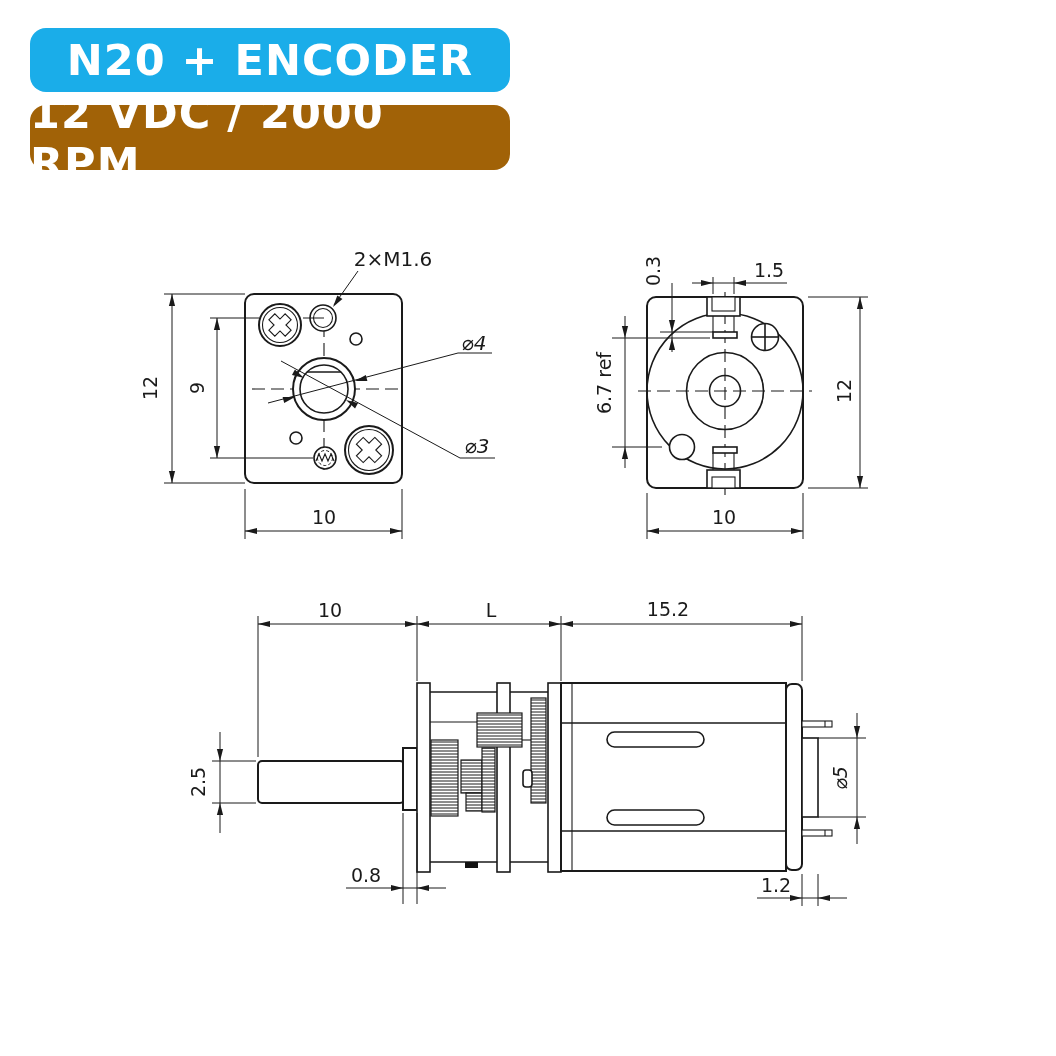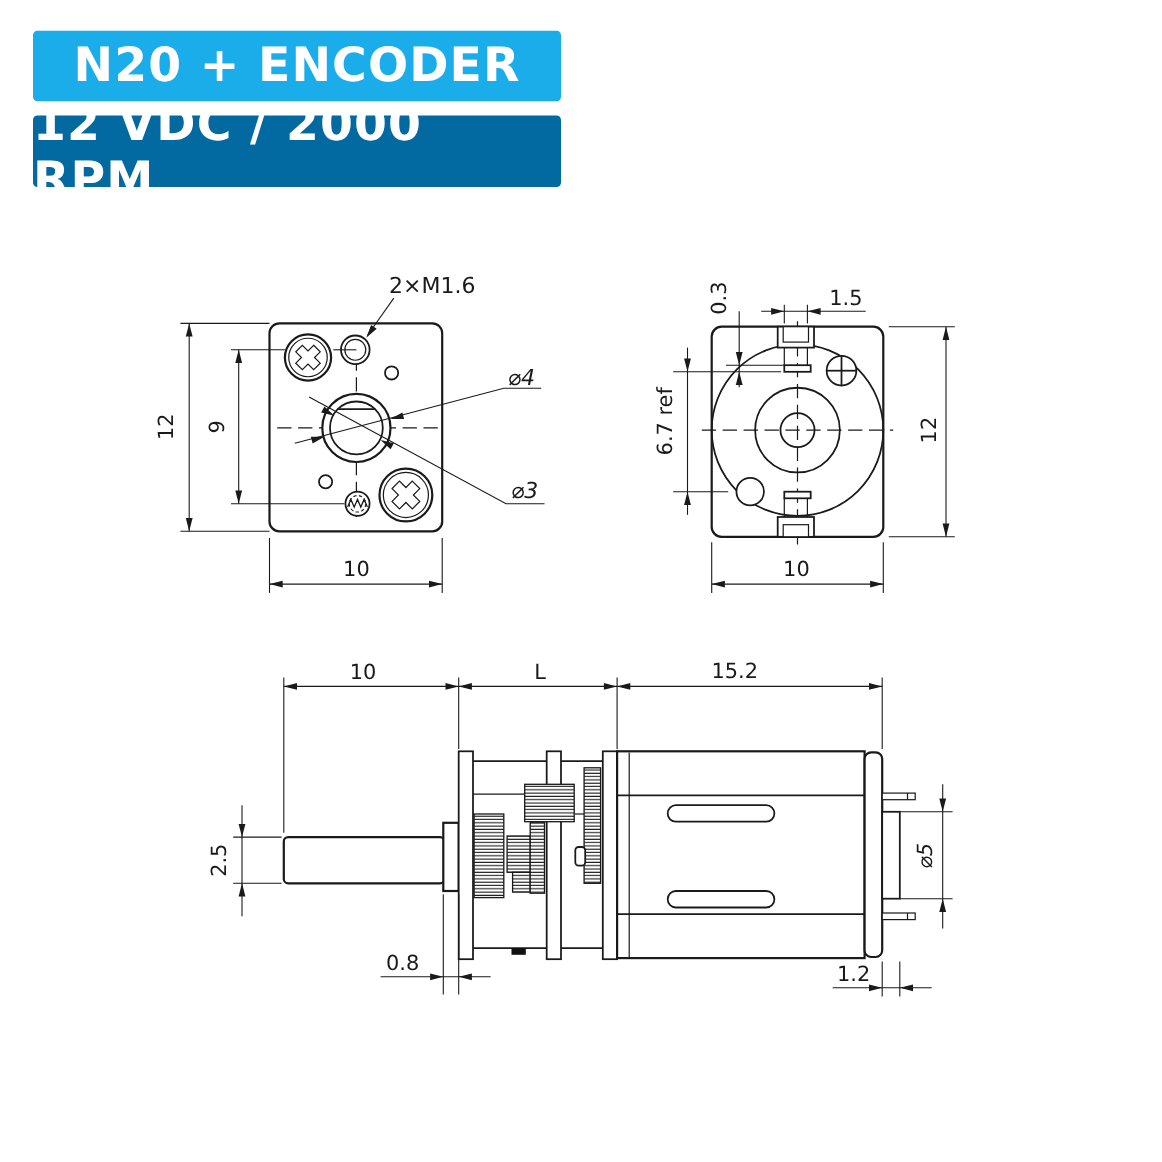--- a/index.html
+++ b/index.html
@@ -1,18 +1,18 @@
 <!DOCTYPE html>
 <html><head>
 <meta charset="utf-8">
 <style>
   html,body{margin:0;padding:0;background:#ffffff;}
   #stage{position:relative;width:1056px;height:1056px;background:#fff;overflow:hidden;
          font-family:"DejaVu Sans","Liberation Sans",sans-serif;}
-  .banner{position:absolute;left:30px;width:480px;border-radius:4px;
+  .banner{position:absolute;left:30px;width:480px;border-radius:16px;
           background:#1aade9;color:#fff;display:flex;align-items:center;justify-content:center;
           font-weight:bold;letter-spacing:1px;}
   .banner1{top:28px;height:64px;font-size:43px;}
   .banner2{top:105px;height:65px;font-size:43px;}
   svg{position:absolute;left:0;top:0;}
   
   .thick{stroke:#1a1a1a;stroke-width:2;fill:none;stroke-linecap:round;}
   .mid{stroke:#1a1a1a;stroke-width:1.6;fill:none;}
   .thin{stroke:#1a1a1a;stroke-width:1.1;fill:none;}
   .dim{stroke:#1a1a1a;stroke-width:1;fill:none;}
@@ -27,21 +27,21 @@
   .gear{fill:url(#gearHatch);stroke:#1a1a1a;stroke-width:1.2;}
 </style>
 </head>
 <body>
 
 <div id="stage">
 
   <div class="banner banner1" style="background: rgb(26, 173, 233); color: rgb(255, 255, 255);">
     <span>N20 + ENCODER</span>
   </div>
-  <div class="banner banner2" style="background: #0369a1; color: rgb(255, 255, 255);">
+  <div class="banner banner2" style="background: #a16207; color: rgb(255, 255, 255);">
     <span>12 VDC / 2000 RPM</span>
   </div>
 
   <svg width="1056" height="1056" viewBox="0 0 1056 1056">
     <defs>
       <path id="arr" d="M0 0 L-12 3.1 L-12 -3.1 Z"></path>
       <pattern id="gearHatch" width="6" height="3" patternUnits="userSpaceOnUse">
         <rect width="6" height="3" fill="#ffffff"></rect>
         <line x1="0" y1="1" x2="6" y2="1" stroke="#1a1a1a" stroke-width="1"></line>
       </pattern>

